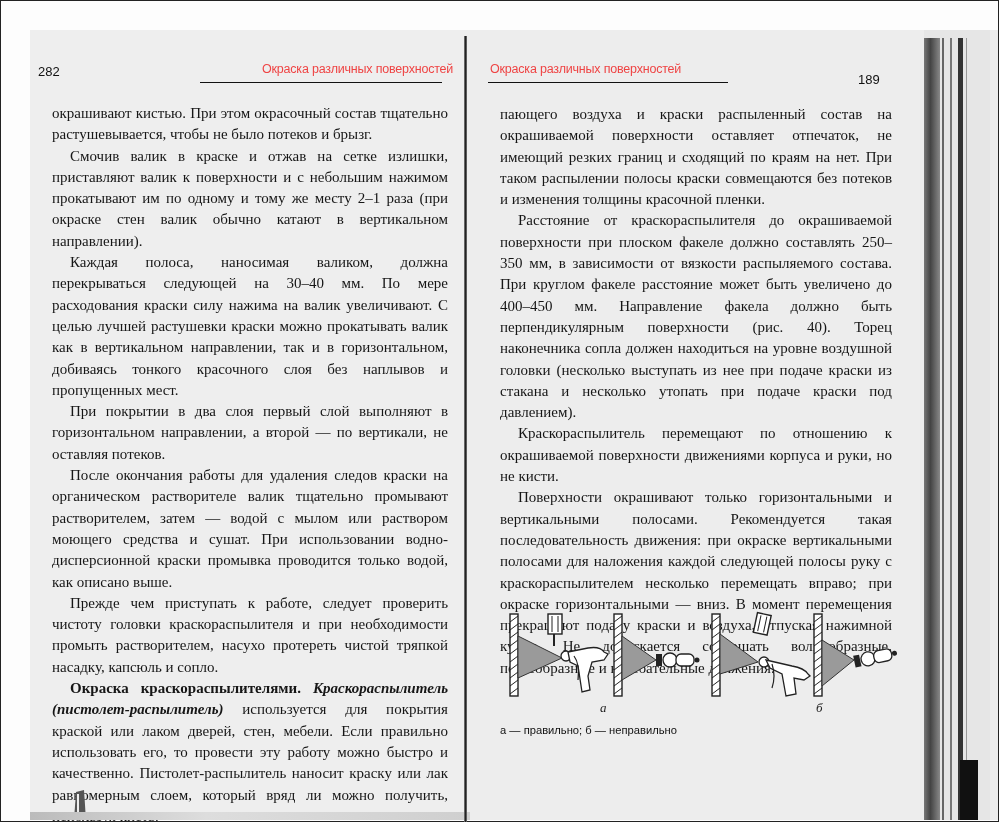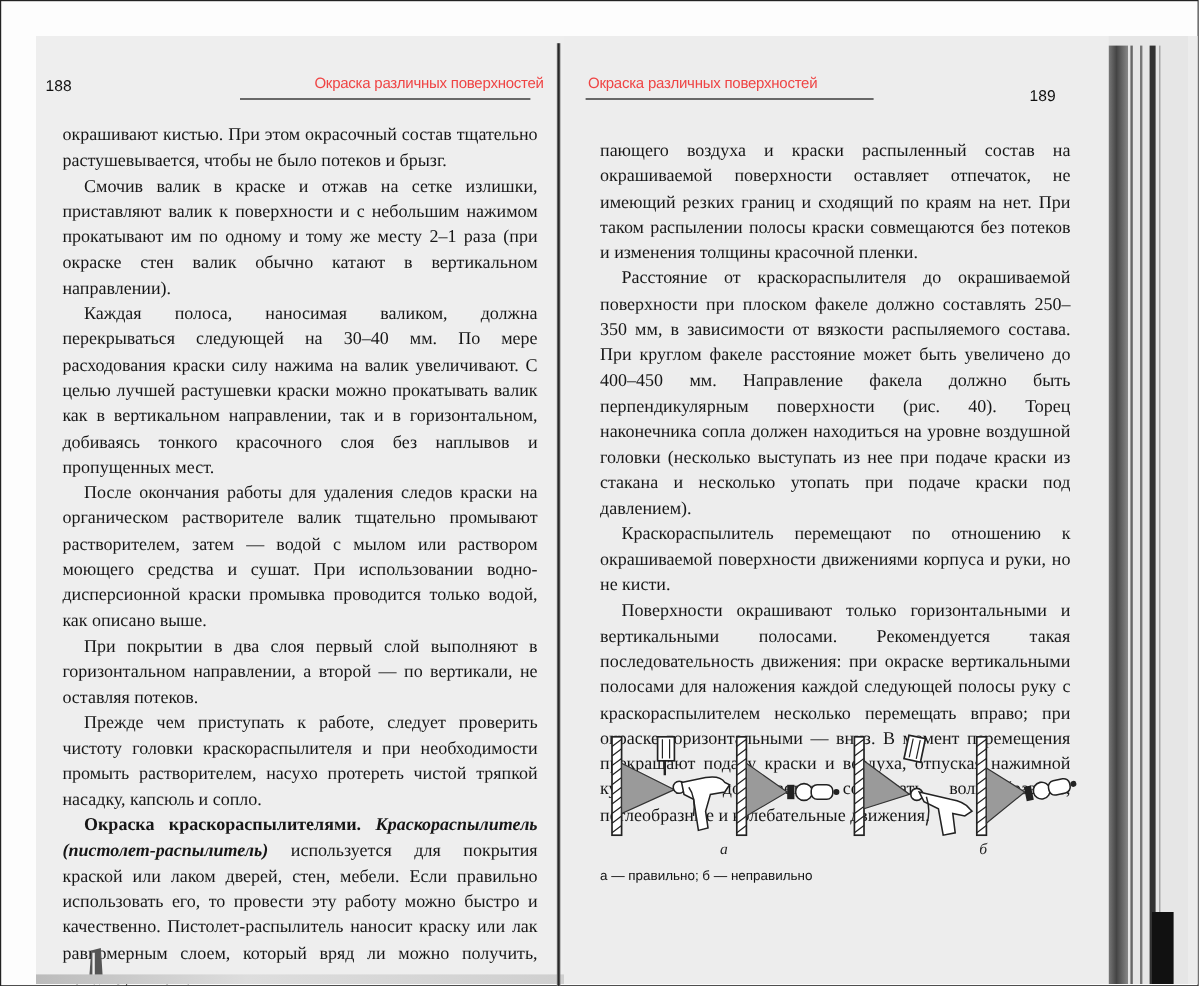--- a/index.html
+++ b/index.html
@@ -78,53 +78,53 @@
   .floor { position: absolute; left: 30px; top: 812px; width: 440px; height: 8px;
            background: linear-gradient(to right, #bbb, #ddd 40%, #cfcfcf); }
 </style>
 </head>
 <body>
 
 <div class="frame"></div>
 <div class="scan"></div>
 
 <div class="page left"></div>
-<div class="page-num" style="left:38px;">188</div>
+<div class="page-num" style="left:38px;">282</div>
 <div class="running-head" style="left:262px;">
   <span>Окраска различных поверхностей</span>
 </div>
 <div style="position:absolute;left:200px;top:82px;width:242px;height:1.3px;background:#111;"></div>
 
 <div class="text-col" id="left-col" style="left:52px; top:103px; width:396px;">
   <p class="cont">окрашивают кистью. При этом окрасочный состав тщательно растушевывается, чтобы не было потеков и брызг.</p>
   <p>Смочив валик в краске и отжав на сетке излишки, приставляют валик к поверхности и с небольшим нажимом прокатывают им по одному и тому же месту 2–1 раза (при окраске стен валик обычно катают в вертикальном направлении).</p>
   <p>Каждая полоса, наносимая валиком, должна перекрываться следующей на 30–40 мм. По мере расходования краски силу нажима на валик увеличивают. С целью лучшей растушевки краски можно прокатывать валик как в вертикальном направлении, так и в горизонтальном, добиваясь тонкого красочного слоя без наплывов и пропущенных мест.</p>
+  <p>При покрытии в два слоя первый слой выполняют в горизонтальном направлении, а второй — по вертикали, не оставляя потеков.</p>
   <p>После окончания работы для удаления следов краски на органическом растворителе валик тщательно промывают растворителем, затем — водой с мылом или раствором моющего средства и сушат. При использовании водно-дисперсионной краски промывка проводится только водой, как описано выше.</p>
-  <p>При покрытии в два слоя первый слой выполняют в горизонтальном направлении, а второй — по вертикали, не оставляя потеков.</p>
   <p>Прежде чем приступать к работе, следует проверить чистоту головки краскораспылителя и при необходимости промыть растворителем, насухо протереть чистой тряпкой насадку, капсюль и сопло.</p>
   <p><span class="b">Окраска краскораспылителями.</span> <span class="bi">Краскораспылитель (пистолет-распылитель)</span> <span>используется для покрытия краской или лаком дверей, стен, мебели. Если правильно использовать его, то провести эту работу можно быстро и качественно. Пистолет-распылитель наносит краску или лак равномерным слоем, который вряд ли можно получить, используя кисть.</span></p>
   <p>Перед началом работы распылительную головку регулируют для получения потока хорошо распыленной краски. При правильном соотношении между количеством посту-</p>
 </div>
 
 <svg class="corner-artifact" viewBox="0 0 22 34">
   <path d="M4 34 L6 6 L14 4 L16 34 Z" fill="#555"></path>
   <path d="M8 8 L8 30" stroke="#eee" stroke-width="2"></path>
 </svg>
 <div class="floor"></div>
 
 <div class="gutter"></div>
 
 <div class="page right"></div>
 <div class="running-head" style="left:490px;">
   <span>Окраска различных поверхностей</span>
 </div>
 <div style="position:absolute;left:488px;top:82px;width:240px;height:1.3px;background:#111;"></div>
 <div class="page-num" style="left:858px; top:72px;">189</div>
 
-<div class="text-col" id="right-col" style="left:500px; top:104px; width:392px;margin-top:12px;">
+<div class="text-col" id="right-col" style="left:500px; top:104px; width:392px;">
   <p class="cont">пающего воздуха и краски распыленный состав на окрашиваемой поверхности оставляет отпечаток, не имеющий резких границ и сходящий по краям на нет. При таком распылении полосы краски совмещаются без потеков и изменения толщины красочной пленки.</p>
   <p>Расстояние от краскораспылителя до окрашиваемой поверхности при плоском факеле должно составлять 250–350 мм, в зависимости от вязкости распыляемого состава. При круглом факеле расстояние может быть увеличено до 400–450 мм. Направление факела должно быть перпендикулярным поверхности (рис. 40). Торец наконечника сопла должен находиться на уровне воздушной головки (несколько выступать из нее при подаче краски из стакана и несколько утопать при подаче краски под давлением).</p>
   <p>Краскораспылитель перемещают по отношению к окрашиваемой поверхности движениями корпуса и руки, но не кисти.</p>
   <p>Поверхности окрашивают только горизонтальными и вертикальными полосами. Рекомендуется такая последовательность движения: при окраске вертикальными полосами для наложения каждой следующей полосы руку с краскораспылителем несколько перемещать вправо; при окраске горизонтальными — вниз. В момент перемещения прекращают подачу краски и воздуха, отпуская нажимной курок. Не допускается совершать волнообразные, петлеобразные и колебательные движения.</p>
 </div>
 
 <div class="figure">
 
   <svg style="position:absolute;left:8px;top:0;" width="110" height="95" viewBox="0 0 110 95">
     <g>

